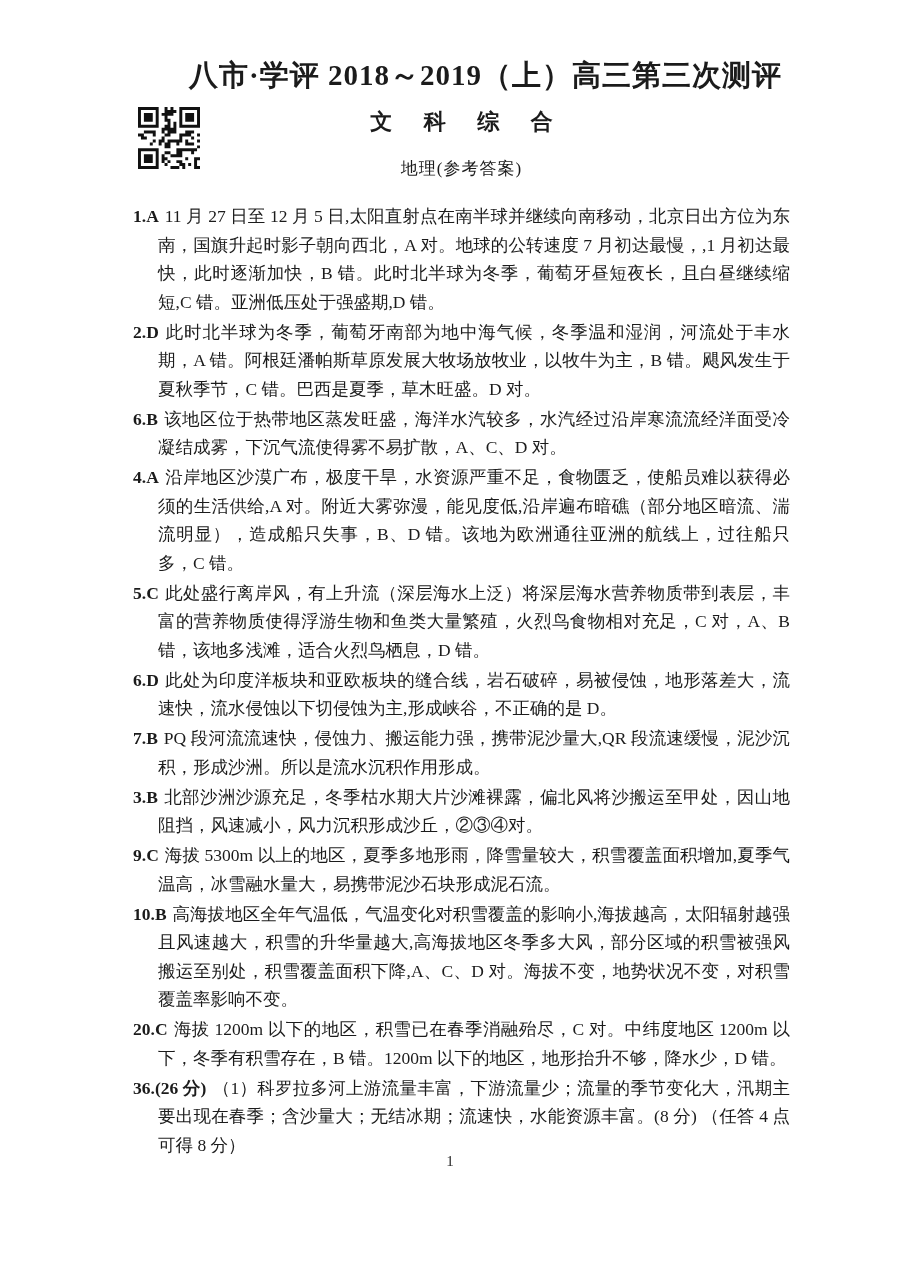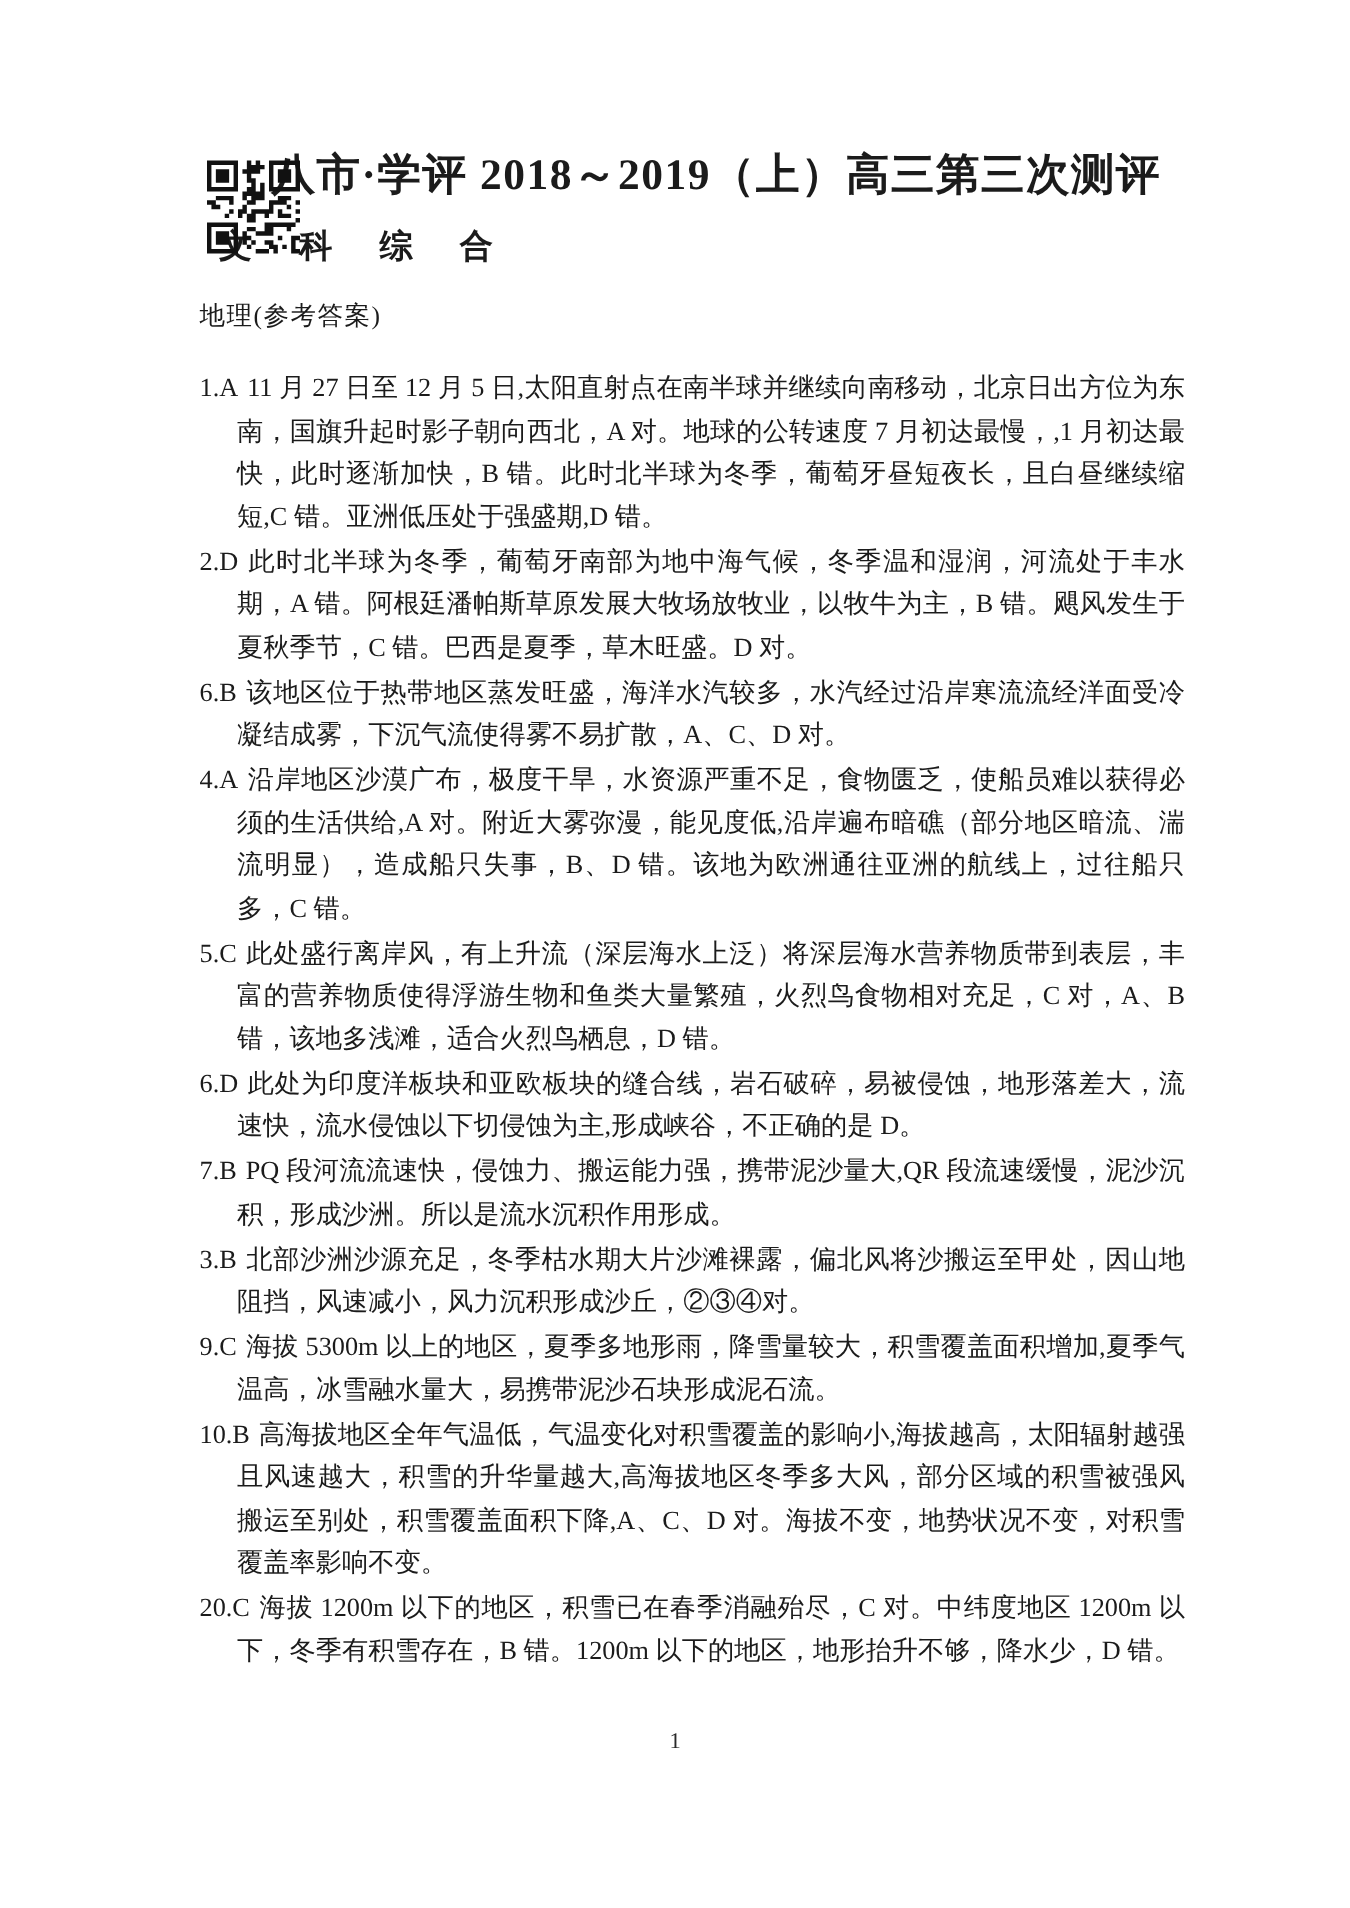--- a/index.html
+++ b/index.html
@@ -22,23 +22,24 @@
     background: #ffffff;
   }
   .qr {
     position: absolute;
     left: 138px;
     top: 106px;
     width: 62px;
     height: 64px;
   }
   .header {
-    padding-top: 100px;
+    padding-top: 58px;
     margin-left: 133px;
     width: 657px;
+    text-align: center;
   }
   .doc-title {
     margin: 0;
     padding-left: 48px;
     font-size: 29px;
     line-height: 34px;
     font-weight: 700;
     letter-spacing: 1px;
     white-space: nowrap;
   }
@@ -63,21 +64,21 @@
   }
   .answer {
     margin: 0 0 1.5px 0;
     font-size: 17.5px;
     line-height: 28.5px;
     text-align: justify;
     padding-left: 25px;
     text-indent: -25px;
   }
   .answer-label {
-    font-weight: 400;
+    font-weight: 700;
     padding-right: 6px;
   }
   .footer {
     position: absolute;
     left: 0;
     right: 0;
     top: 1152px;
     text-align: center;
   }
   .page-number {
@@ -139,19 +140,22 @@
       </p>
 
       <p class="answer">
         <span class="answer-label">10.B</span><span class="answer-text">高海拔地区全年气温低，气温变化对积雪覆盖的影响小,海拔越高，太阳辐射越强且风速越大，积雪的升华量越大,高海拔地区冬季多大风，部分区域的积雪被强风搬运至别处，积雪覆盖面积下降,A、C、D 对。海拔不变，地势状况不变，对积雪覆盖率影响不变。</span>
       </p>
 
       <p class="answer">
         <span class="answer-label">20.C</span><span class="answer-text">海拔 1200m 以下的地区，积雪已在春季消融殆尽，C 对。中纬度地区 1200m 以下，冬季有积雪存在，B 错。1200m 以下的地区，地形抬升不够，降水少，D 错。</span>
       </p>
 
+      <p class="answer">
+        <span class="answer-label">36.(26 分)</span><span class="answer-text">（1）科罗拉多河上游流量丰富，下游流量少；流量的季节变化大，汛期主要出现在春季；含沙量大；无结冰期；流速快，水能资源丰富。(8 分) （任答 4 点可得 8 分）</span>
+      </p>
     </div>
 
   <div class="footer">
     <span class="page-number">1</span>
   </div>
 
 </div>
 
 </body></html>

